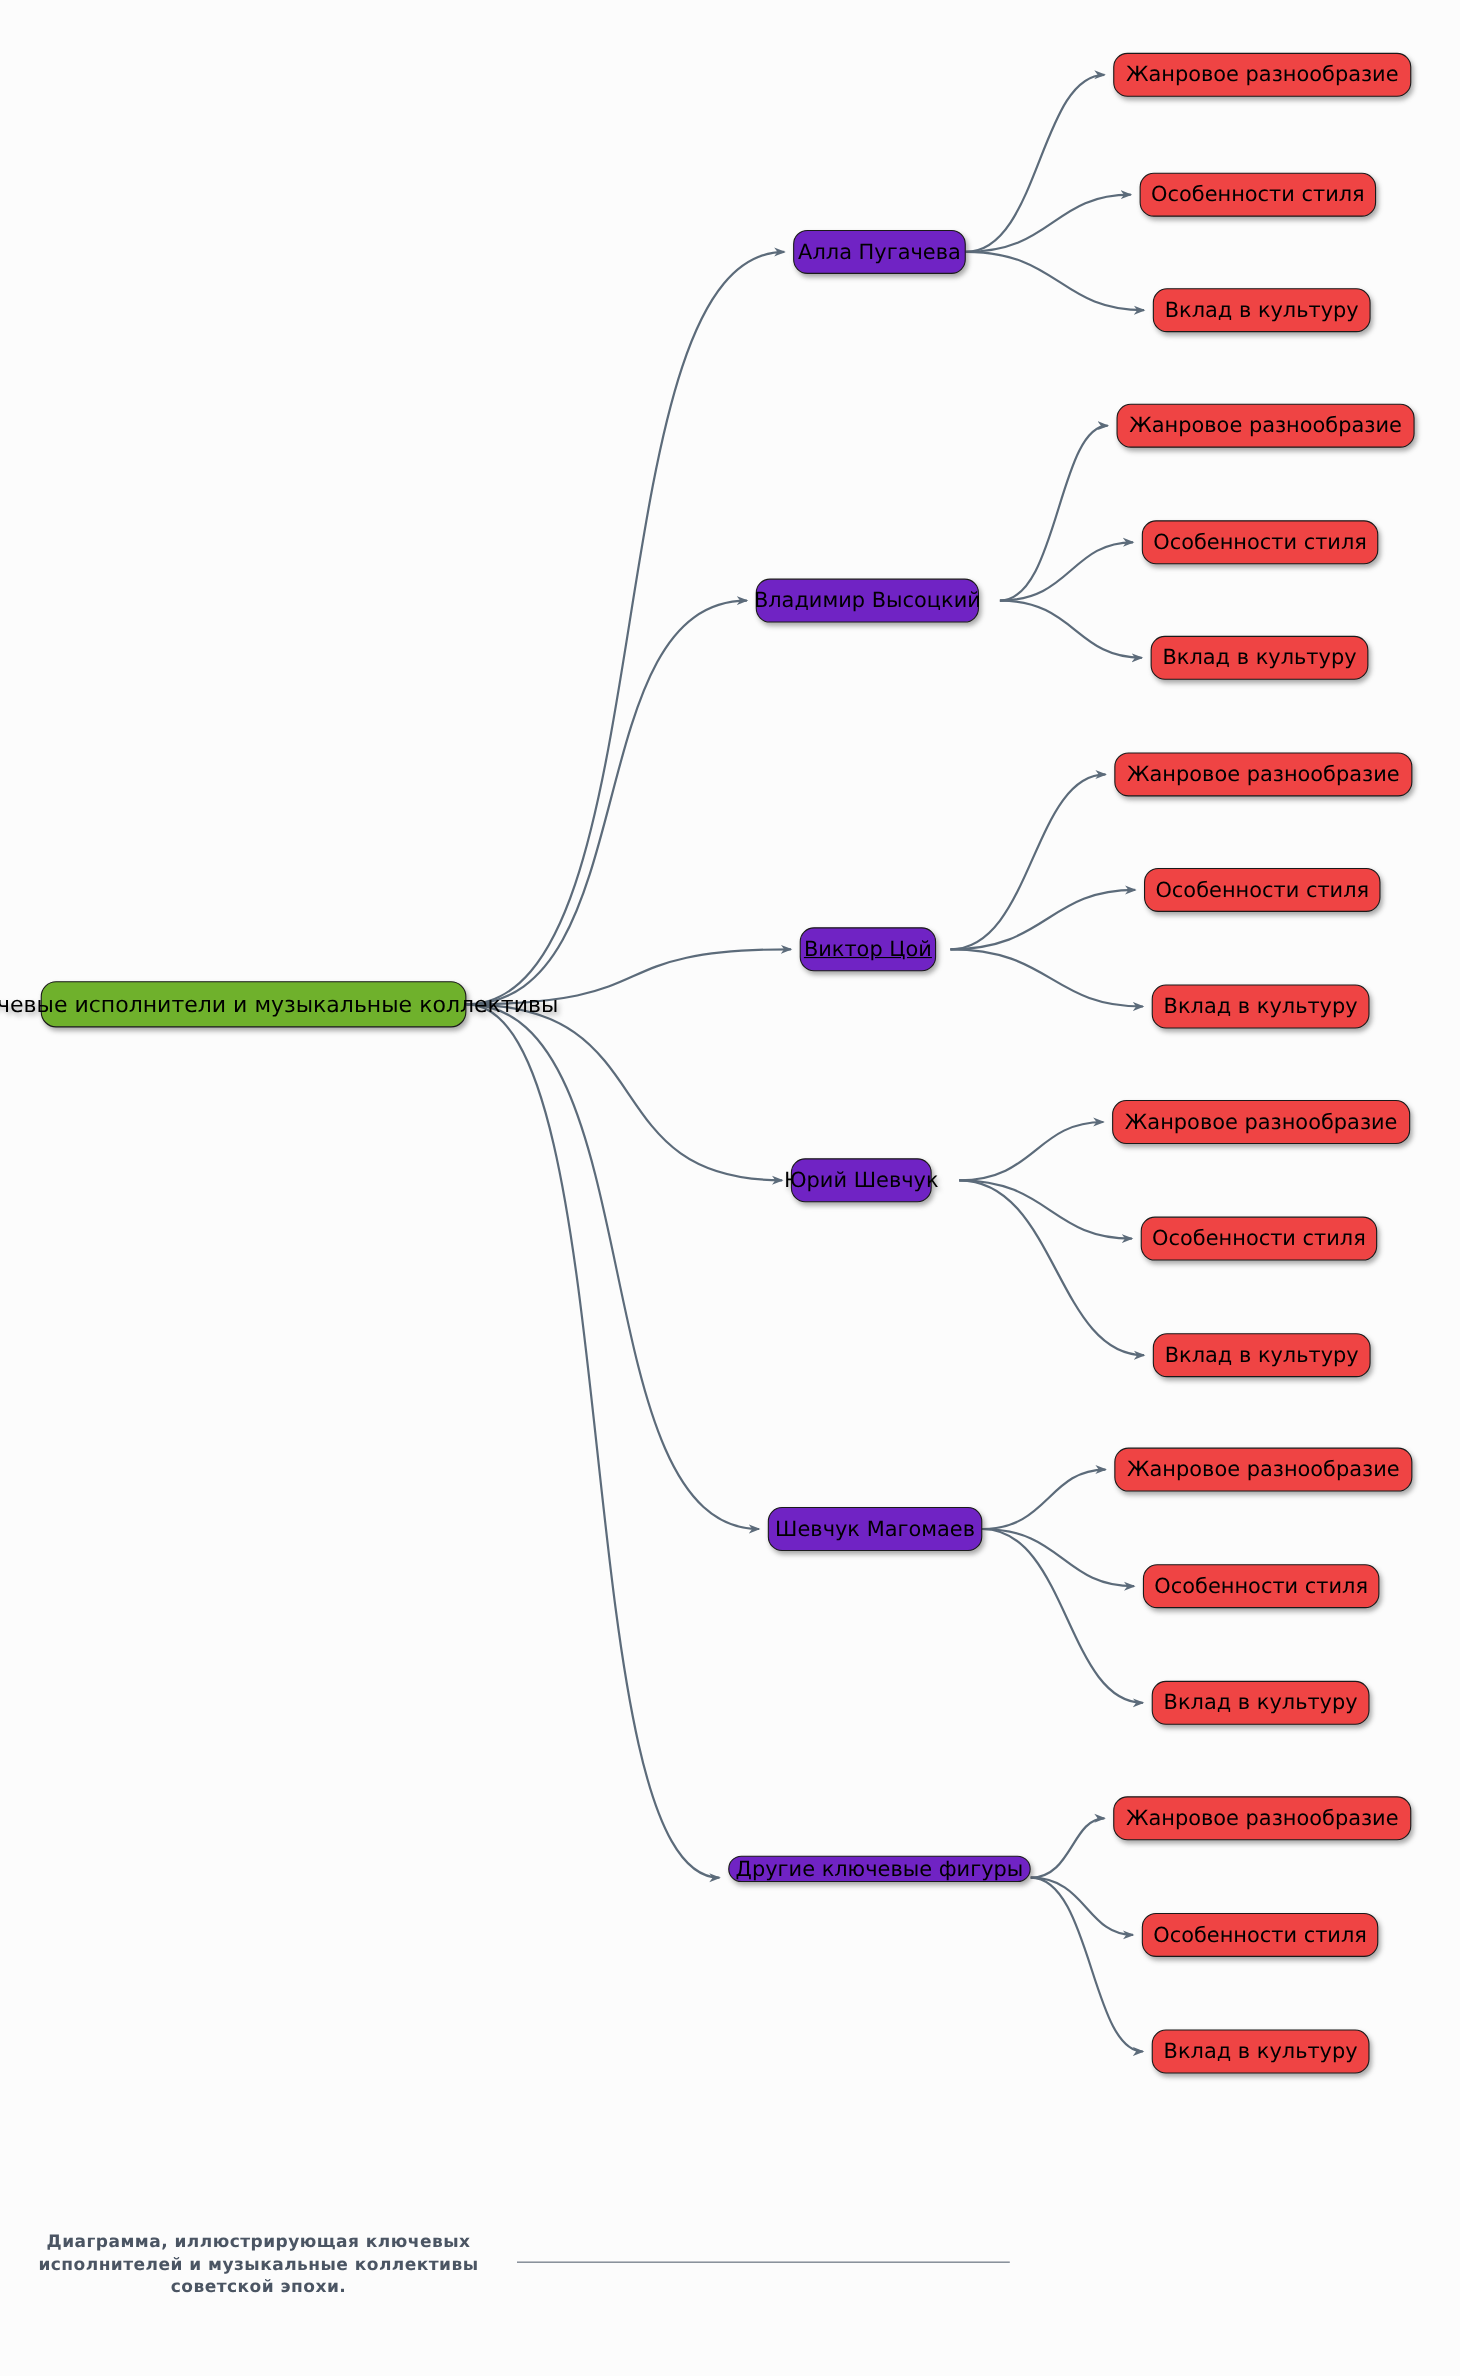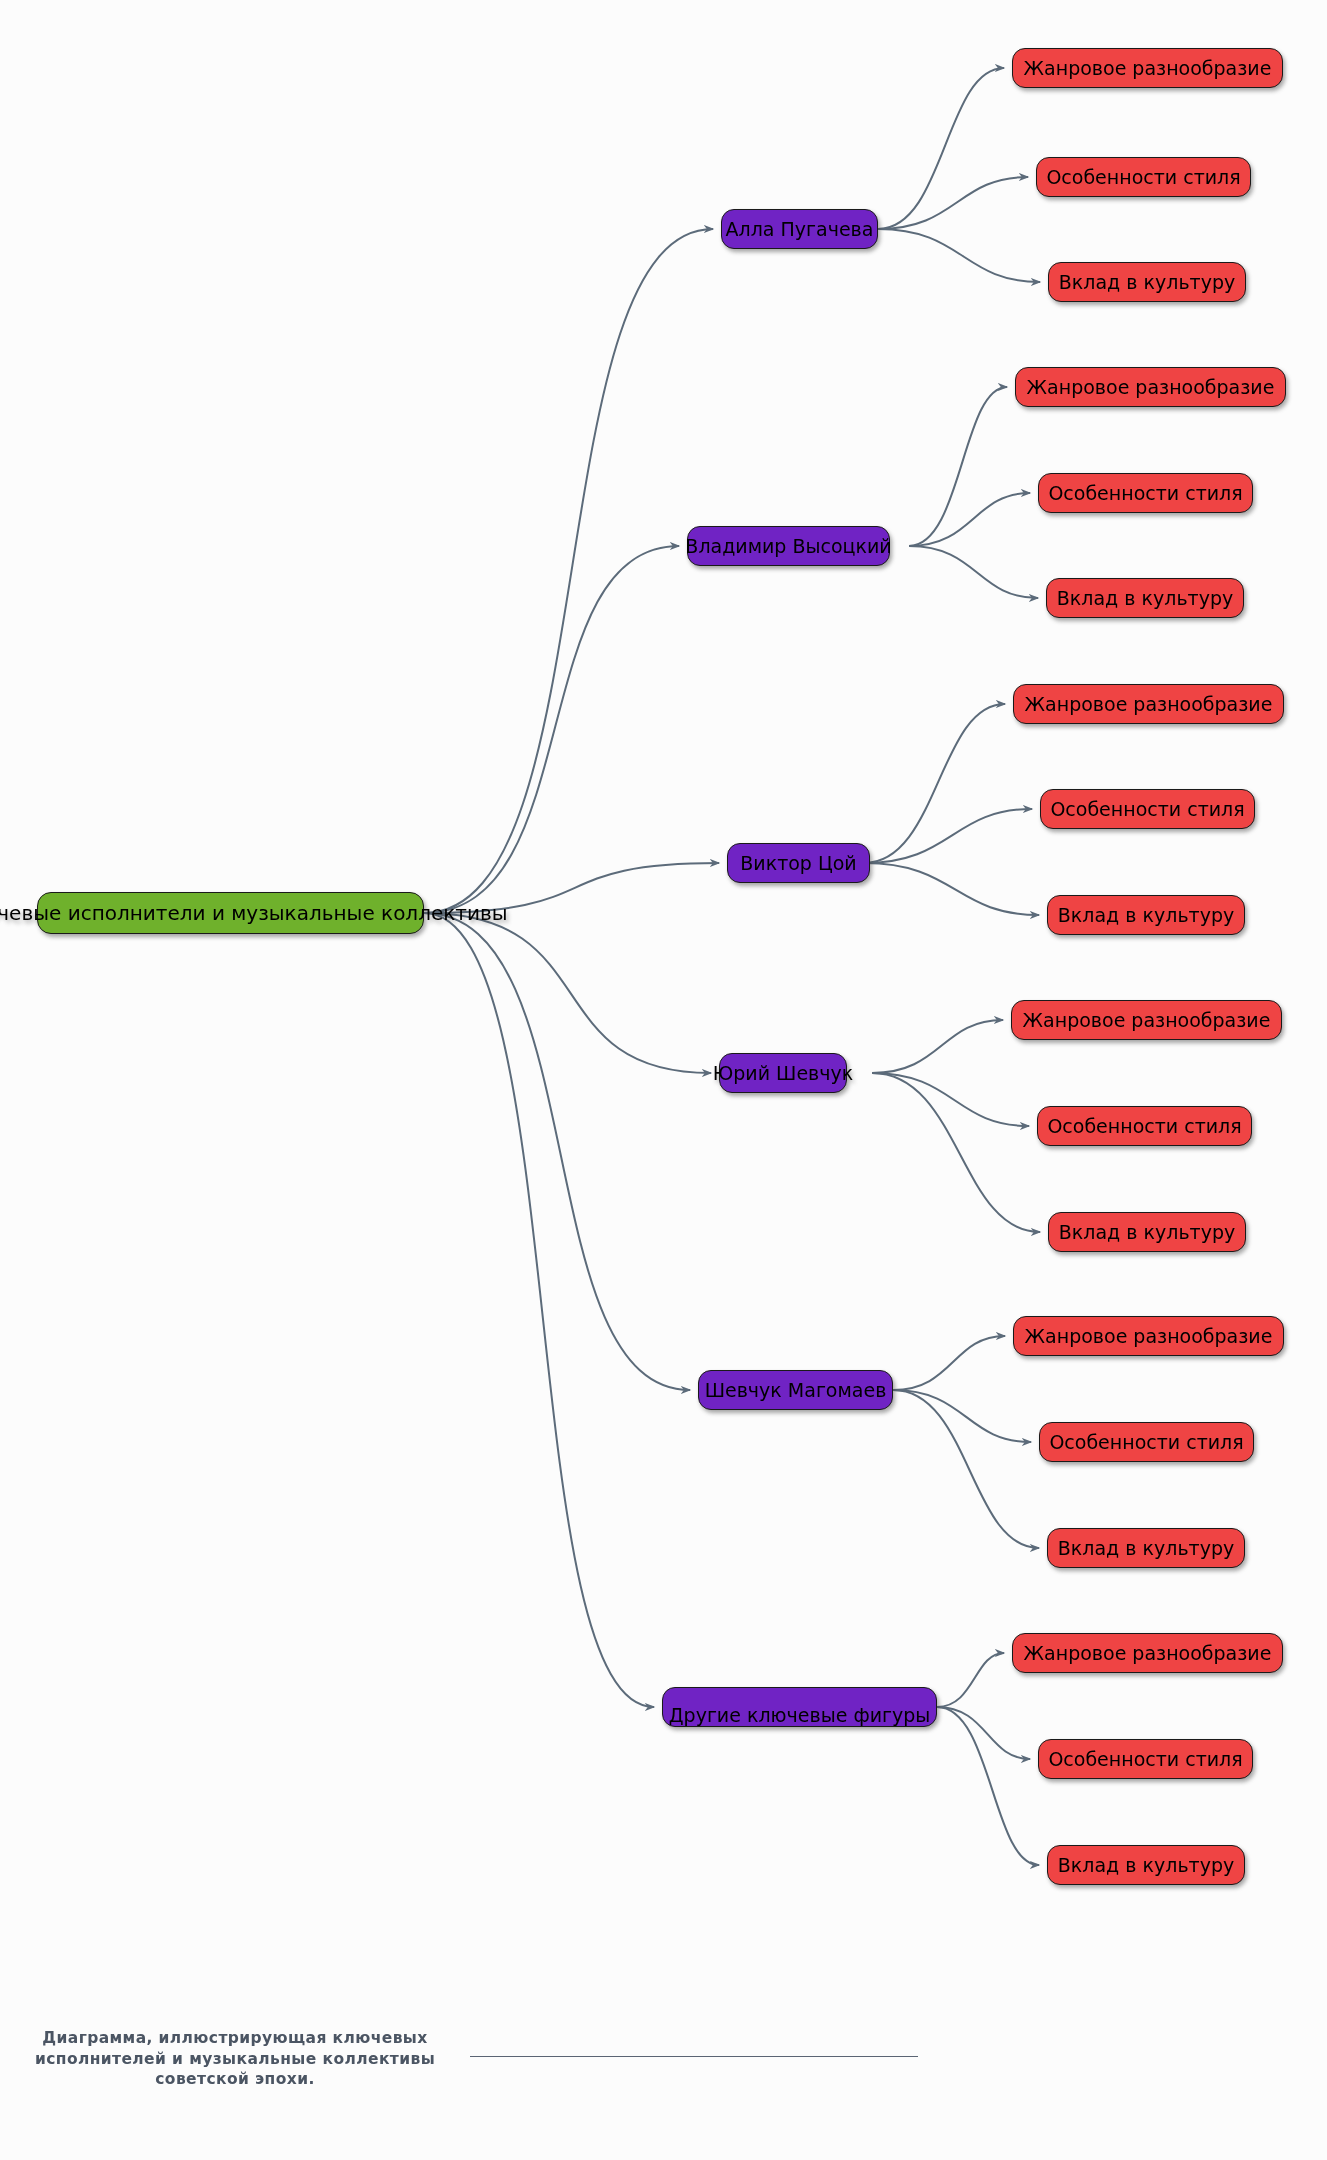--- a/index.html
+++ b/index.html
@@ -161,21 +161,21 @@
       </div>
       <div class="node node-leaf" style="left: 1015px; top: 367px; width: 271px; height: 40px;">
         <span>Жанровое разнообразие</span>
       </div>
       <div class="node node-leaf" style="left: 1038px; top: 473px; width: 215px; height: 40px;">
         <span>Особенности стиля</span>
       </div>
       <div class="node node-leaf" style="left: 1046px; top: 578px; width: 198px; height: 40px;">
         <span>Вклад в культуру</span>
       </div>
-      <div class="node node-branch" style="left: 727px; top: 843px; width: 143px; height: 40px;">
+      <div class="node node-branch" style="left: 727px; top: 843px; width: 124px; height: 40px; text-decoration: underline;">
         <span>Виктор Цой</span>
       </div>
       <div class="node node-leaf" style="left: 1013px; top: 684px; width: 271px; height: 40px;">
         <span>Жанровое разнообразие</span>
       </div>
       <div class="node node-leaf" style="left: 1040px; top: 789px; width: 215px; height: 40px;">
         <span>Особенности стиля</span>
       </div>
       <div class="node node-leaf" style="left: 1047px; top: 895px; width: 198px; height: 40px;">
         <span>Вклад в культуру</span>
@@ -197,21 +197,21 @@
       </div>
       <div class="node node-leaf" style="left: 1013px; top: 1316px; width: 271px; height: 40px;">
         <span>Жанровое разнообразие</span>
       </div>
       <div class="node node-leaf" style="left: 1039px; top: 1422px; width: 215px; height: 40px;">
         <span>Особенности стиля</span>
       </div>
       <div class="node node-leaf" style="left: 1047px; top: 1528px; width: 198px; height: 40px;">
         <span>Вклад в культуру</span>
       </div>
-      <div class="node node-branch" style="left: 662px; top: 1687px; width: 275px; height: 40px; align-items: flex-end;">
+      <div class="node node-branch" style="left: 662px; top: 1687px; width: 275px; height: 24px; align-items: flex-end;">
         <span>Другие ключевые фигуры</span>
       </div>
       <div class="node node-leaf" style="left: 1012px; top: 1633px; width: 271px; height: 40px;">
         <span>Жанровое разнообразие</span>
       </div>
       <div class="node node-leaf" style="left: 1038px; top: 1739px; width: 215px; height: 40px;">
         <span>Особенности стиля</span>
       </div>
       <div class="node node-leaf" style="left: 1047px; top: 1845px; width: 198px; height: 40px;">
         <span>Вклад в культуру</span>

